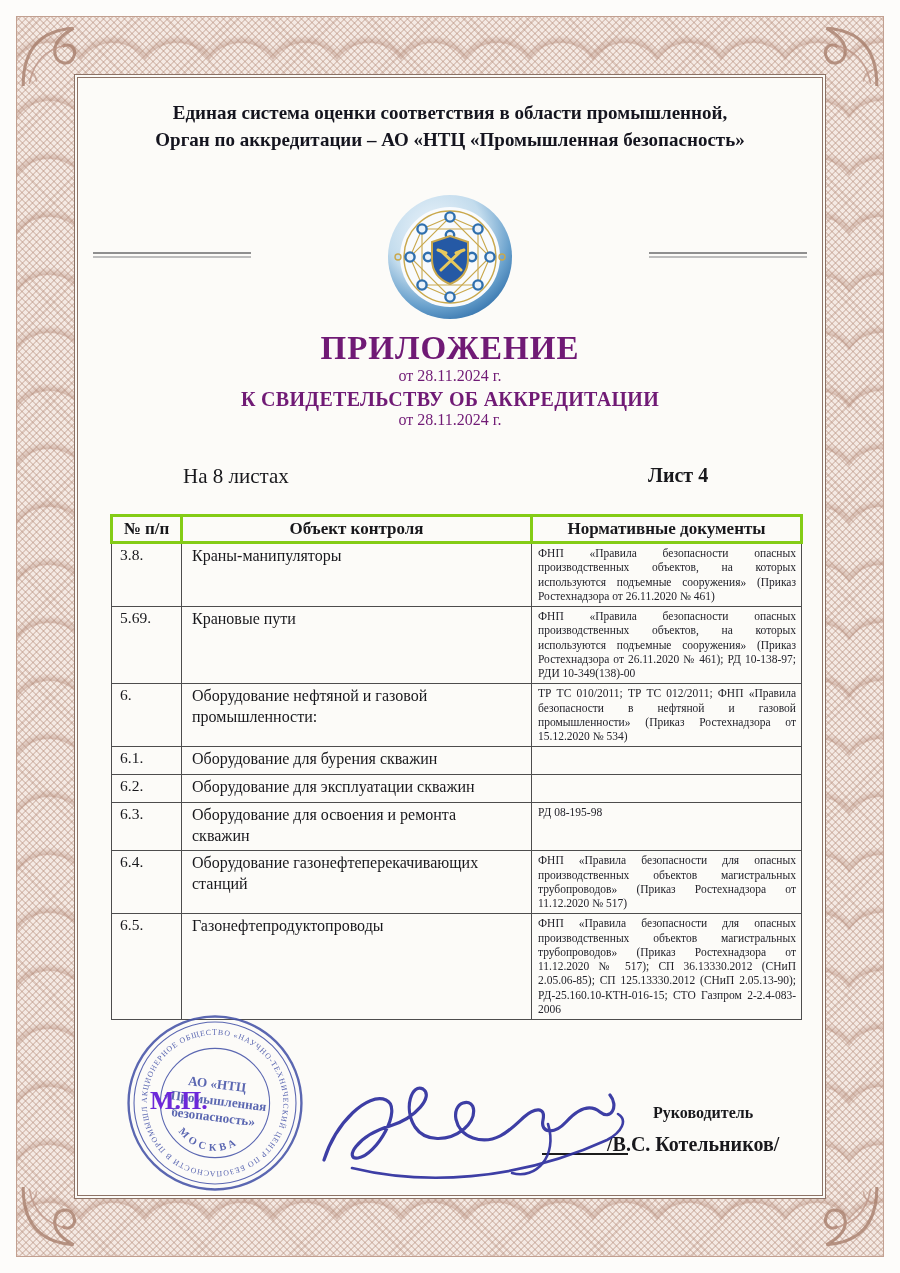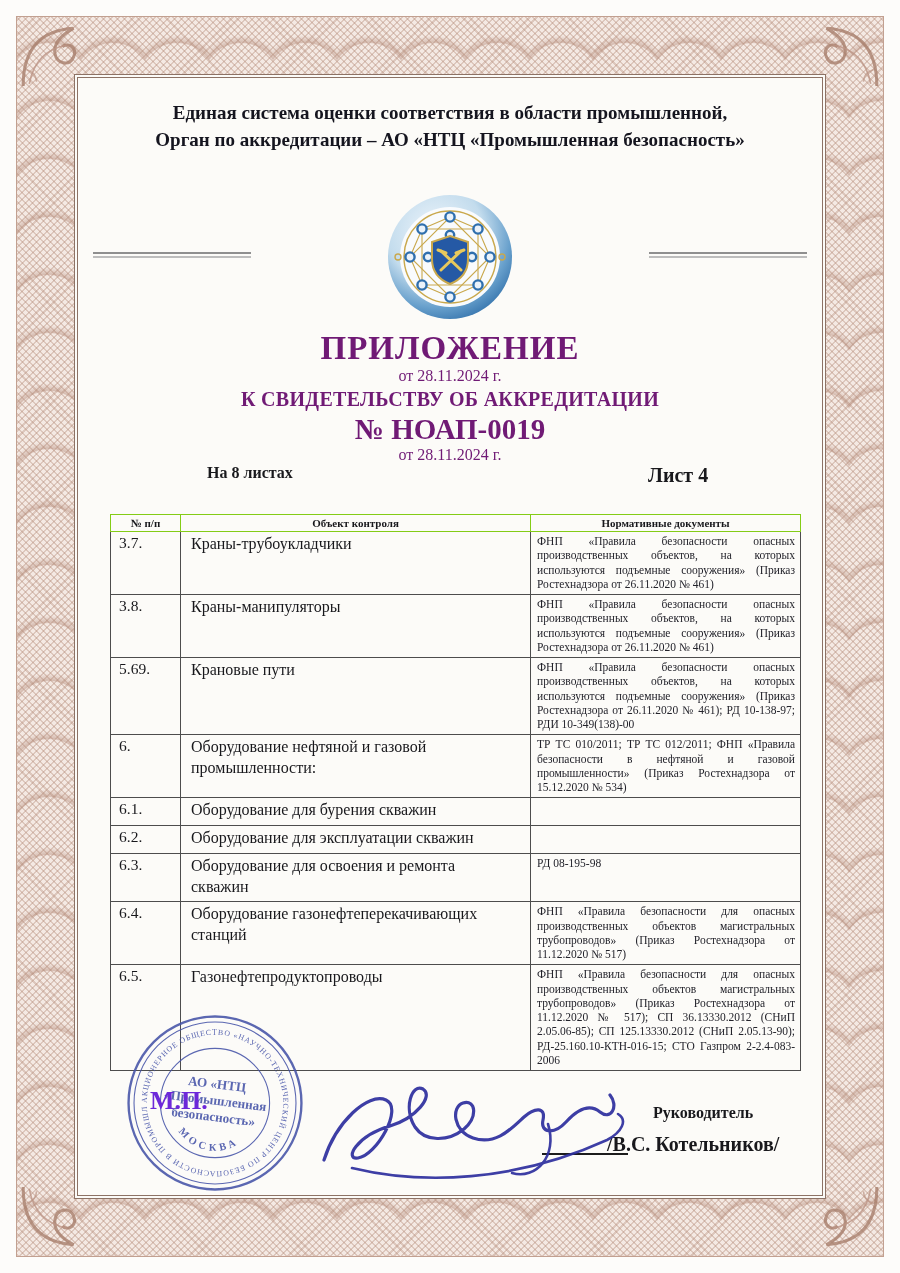--- a/index.html
+++ b/index.html
@@ -45,27 +45,27 @@
   .rule{position:absolute;top:252px;height:2px;border-top:2px solid #8f8f8f;border-bottom:2px solid #bdbdbd;}
   .rule.left{left:93px;width:158px;}
   .rule.right{left:649px;width:158px;}
 
   
   .titleblock{position:absolute;left:0;right:0;top:330px;text-align:center;color:#701a75;}
   .t-main{font-size:33px;font-weight:bold;letter-spacing:1px;}
   .t-date{font-size:16px;font-weight:normal;}
   .t-sub{font-size:20px;font-weight:bold;margin-top:3px;letter-spacing:.3px;}
   .t-num{font-size:29px;font-weight:bold;margin-top:2px;}
-  .sheet-left{position:absolute;left:183px;top:464px;font-size:16px;font-weight:bold;margin-left:24px;}
+  .sheet-left{position:absolute;left:183px;top:464px;font-size:21px;font-weight:normal;}
   .sheet-right{position:absolute;left:648px;top:464px;font-size:20px;font-weight:bold;}
 
   
   table.ctl{position:absolute;left:110px;top:514px;width:690px;border-collapse:collapse;table-layout:fixed;}
   table.ctl col.c1{width:70px;} table.ctl col.c2{width:350px;} table.ctl col.c3{width:270px;}
-  table.ctl th{border:1px solid #84cc16;font-size:11px;font-weight:bold;text-align:center;padding:2px 3px;}
+  table.ctl th{border:3px solid #84cc16;font-size:17px;font-weight:bold;text-align:center;padding:2px 3px;}
   table.ctl td{border:1px solid #4d4d4d;vertical-align:top;}
   td.num{font-size:15.5px;padding:2px 3px 2px 8px;}
   td.obj{font-size:16px;padding:2px 46px 4px 10px;line-height:1.3;}
   td.docs{font-size:11.5px;padding:2px 5px 3px 6px;line-height:1.24;text-align:justify;color:#23232b;}
 
   
   .stamp{position:absolute;left:124px;top:1012px;width:182px;height:182px;opacity:.88;}
   .mp{position:absolute;left:150px;top:1086px;font-size:26px;font-weight:bold;color:#6d28d9;z-index:5;}
   .sig{position:absolute;left:310px;top:1070px;width:340px;height:125px;z-index:4;}
   .sig-line{position:absolute;left:542px;top:1153px;width:86px;height:2px;background:#1c1c1c;z-index:3;}
@@ -151,46 +151,40 @@
       </g>
     </svg>
   </div>
   <div class="rule left"></div>
   <div class="rule right"></div>
 
   <div class="titleblock">
     <div class="t-main">ПРИЛОЖЕНИЕ</div>
     <div class="t-date">от 28.11.2024 г.</div>
     <div class="t-sub">К СВИДЕТЕЛЬСТВУ ОБ АККРЕДИТАЦИИ</div>
-    <div class="t-num">№ НОАП-0019</div>
     <div class="t-date">от 28.11.2024 г.</div>
   </div>
   <div class="sheet-left">На 8 листах</div>
   <div class="sheet-right">Лист 4</div>
 
   <table class="ctl">
     <colgroup>
         <col class="c1">
         <col class="c2">
         <col class="c3">
       </colgroup>
     <thead>
       <tr>
         <th>№ п/п</th>
         <th>Объект контроля</th>
         <th>Нормативные документы</th>
       </tr>
     </thead>
     <tbody>
 
-    <tr>
-          <td class="num">3.7.</td>
-          <td class="obj">Краны-трубоукладчики</td>
-          <td class="docs">ФНП «Правила безопасности опасных производственных объектов, на которых используются подъемные сооружения» (Приказ Ростехнадзора от 26.11.2020 № 461)</td>
-        </tr>
         <tr>
           <td class="num">3.8.</td>
           <td class="obj">Краны-манипуляторы</td>
           <td class="docs">ФНП «Правила безопасности опасных производственных объектов, на которых используются подъемные сооружения» (Приказ Ростехнадзора от 26.11.2020 № 461)</td>
         </tr>
         <tr>
           <td class="num">5.69.</td>
           <td class="obj">Крановые пути</td>
           <td class="docs">ФНП «Правила безопасности опасных производственных объектов, на которых используются подъемные сооружения» (Приказ Ростехнадзора от 26.11.2020 № 461); РД 10-138-97; РДИ 10-349(138)-00</td>
         </tr>

